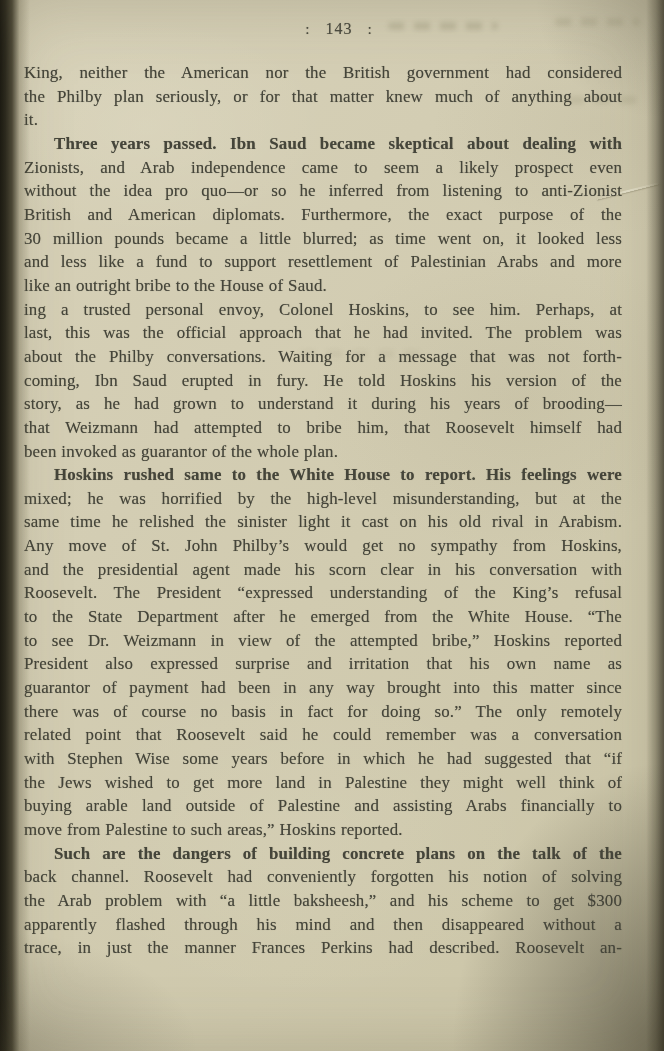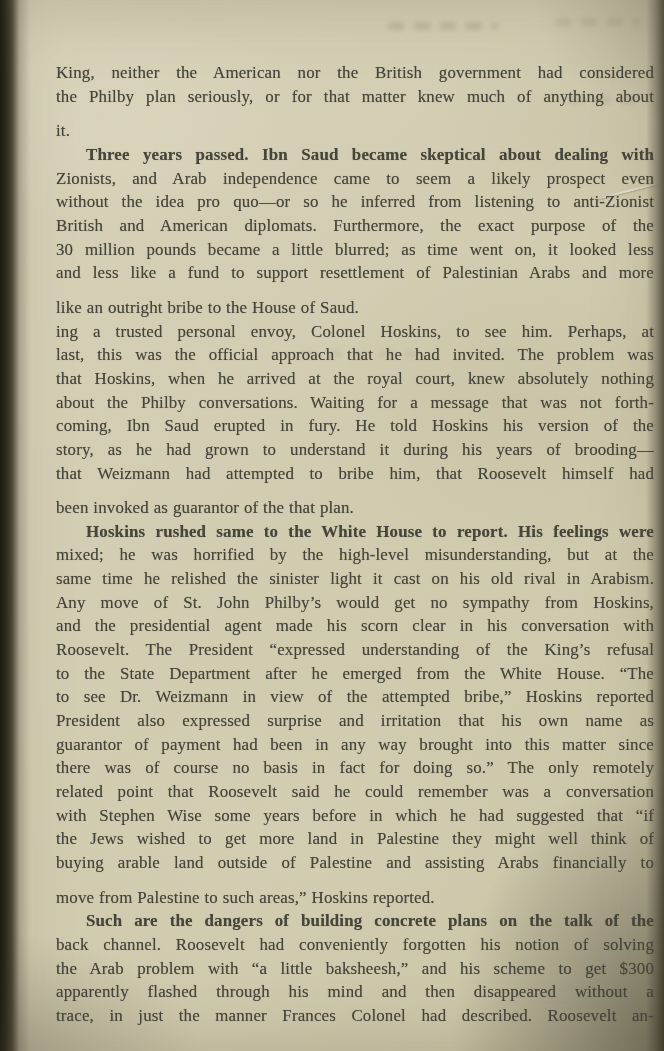--- a/index.html
+++ b/index.html
@@ -100,91 +100,91 @@
     text-align: center;
     font-size: 15.5px;
     color: #4b4b40;
     letter-spacing: 1px;
     text-shadow: 0 0 0.7px rgba(70,70,58,0.55);
     font-feature-settings: "onum";
   }
   .folio .num { margin: 0 15px; font-size: 16px; }
   .text-block {
     position: absolute;
-    left: 56px; top: 61px;
+    left: 24px; top: 61px;
     width: 598px;
     font-size: 16.9px;
     line-height: 23.65px;
     color: #45453a;
     letter-spacing: 0.15px;
     word-spacing: 0.5px;
     text-shadow: 0 0 0.7px rgba(70,70,58,0.50);
   }
   .line {
     text-align: justify;
     text-align-last: justify;
   }
-  .line.last { text-align-last: left; margin-top: 11px; }
+  .line.last { text-align-last: left; }
   .line.indent { padding-left: 30px; font-weight: bold; }
 </style>
 </head>
 <body>
 
 <div class="page">
   <div class="mottle"></div>
 
   <div class="edge-left"></div>
   <div class="edge-right"></div>
   <div class="corner-tr"></div>
   <div class="corner-br"></div>
   <div class="corner-bl"></div>
 
   <div class="smudge s1"></div>
   <div class="smudge s2"></div>
   <div class="smudge s3"></div>
   <div class="smudge s4"></div>
   <div class="crease"></div>
 
+  <div class="folio"><span>:</span><span class="num">143</span><span>:</span></div>
 
   <div class="text-block">
       <div class="line">King, neither the American nor the British government had considered</div>
       <div class="line">the Philby plan seriously, or for that matter knew much of anything about</div>
       <div class="line last">it.</div>
       <div class="line indent">Three years passed. Ibn Saud became skeptical about dealing with</div>
       <div class="line">Zionists, and Arab independence came to seem a likely prospect even</div>
       <div class="line">without the idea pro quo—or so he inferred from listening to anti-Zionist</div>
       <div class="line">British and American diplomats. Furthermore, the exact purpose of the</div>
       <div class="line">30 million pounds became a little blurred; as time went on, it looked less</div>
       <div class="line">and less like a fund to support resettlement of Palestinian Arabs and more</div>
       <div class="line last">like an outright bribe to the House of Saud.</div>
       <div class="line">ing a trusted personal envoy, Colonel Hoskins, to see him. Perhaps, at</div>
       <div class="line">last, this was the official approach that he had invited. The problem was</div>
-      <div class="line">that Hoskins, when he arrived at the royal court, knew absolutely nothing</div>
       <div class="line">about the Philby conversations. Waiting for a message that was not forth-</div>
       <div class="line">coming, Ibn Saud erupted in fury. He told Hoskins his version of the</div>
       <div class="line">story, as he had grown to understand it during his years of brooding—</div>
       <div class="line">that Weizmann had attempted to bribe him, that Roosevelt himself had</div>
-      <div class="line last">been invoked as guarantor of the that plan.</div>
+      <div class="line last">been invoked as guarantor of the whole plan.</div>
       <div class="line indent">Hoskins rushed same to the White House to report. His feelings were</div>
       <div class="line">mixed; he was horrified by the high-level misunderstanding, but at the</div>
       <div class="line">same time he relished the sinister light it cast on his old rival in Arabism.</div>
       <div class="line">Any move of St. John Philby’s would get no sympathy from Hoskins,</div>
       <div class="line">and the presidential agent made his scorn clear in his conversation with</div>
       <div class="line">Roosevelt. The President “expressed understanding of the King’s refusal</div>
       <div class="line">to the State Department after he emerged from the White House. “The</div>
       <div class="line">to see Dr. Weizmann in view of the attempted bribe,” Hoskins reported</div>
       <div class="line">President also expressed surprise and irritation that his own name as</div>
       <div class="line">guarantor of payment had been in any way brought into this matter since</div>
       <div class="line">there was of course no basis in fact for doing so.” The only remotely</div>
       <div class="line">related point that Roosevelt said he could remember was a conversation</div>
       <div class="line">with Stephen Wise some years before in which he had suggested that “if</div>
       <div class="line">the Jews wished to get more land in Palestine they might well think of</div>
       <div class="line">buying arable land outside of Palestine and assisting Arabs financially to</div>
       <div class="line last">move from Palestine to such areas,” Hoskins reported.</div>
       <div class="line indent">Such are the dangers of building concrete plans on the talk of the</div>
       <div class="line">back channel. Roosevelt had conveniently forgotten his notion of solving</div>
       <div class="line">the Arab problem with “a little baksheesh,” and his scheme to get $300</div>
       <div class="line">apparently flashed through his mind and then disappeared without a</div>
-      <div class="line">trace, in just the manner Frances Colonel had described. Roosevelt an-</div>
+      <div class="line">trace, in just the manner Frances Perkins had described. Roosevelt an-</div>
     </div>
 
   <div class="vignette"></div>
 </div>
 
 </body></html>

